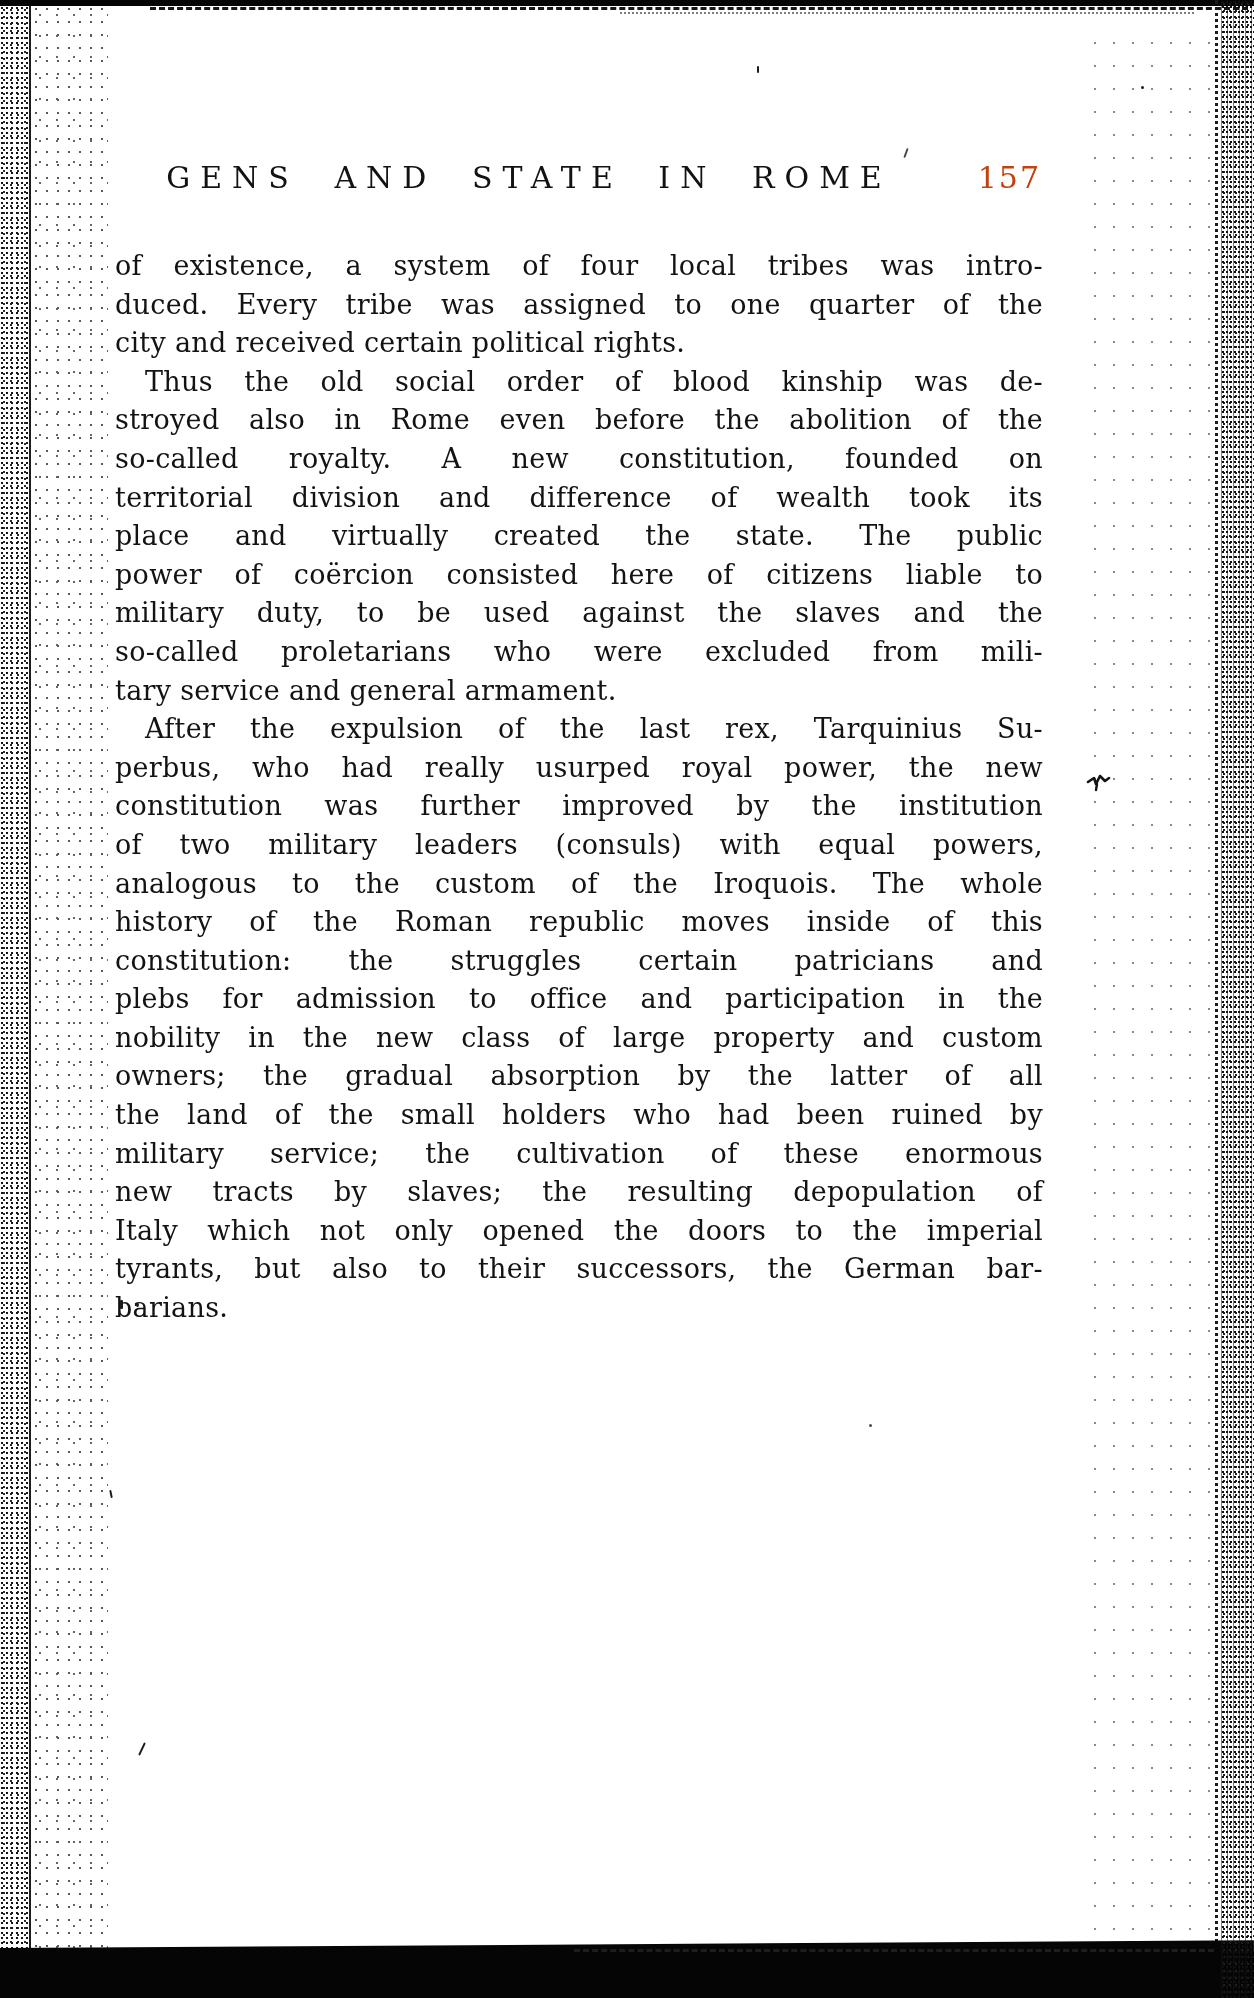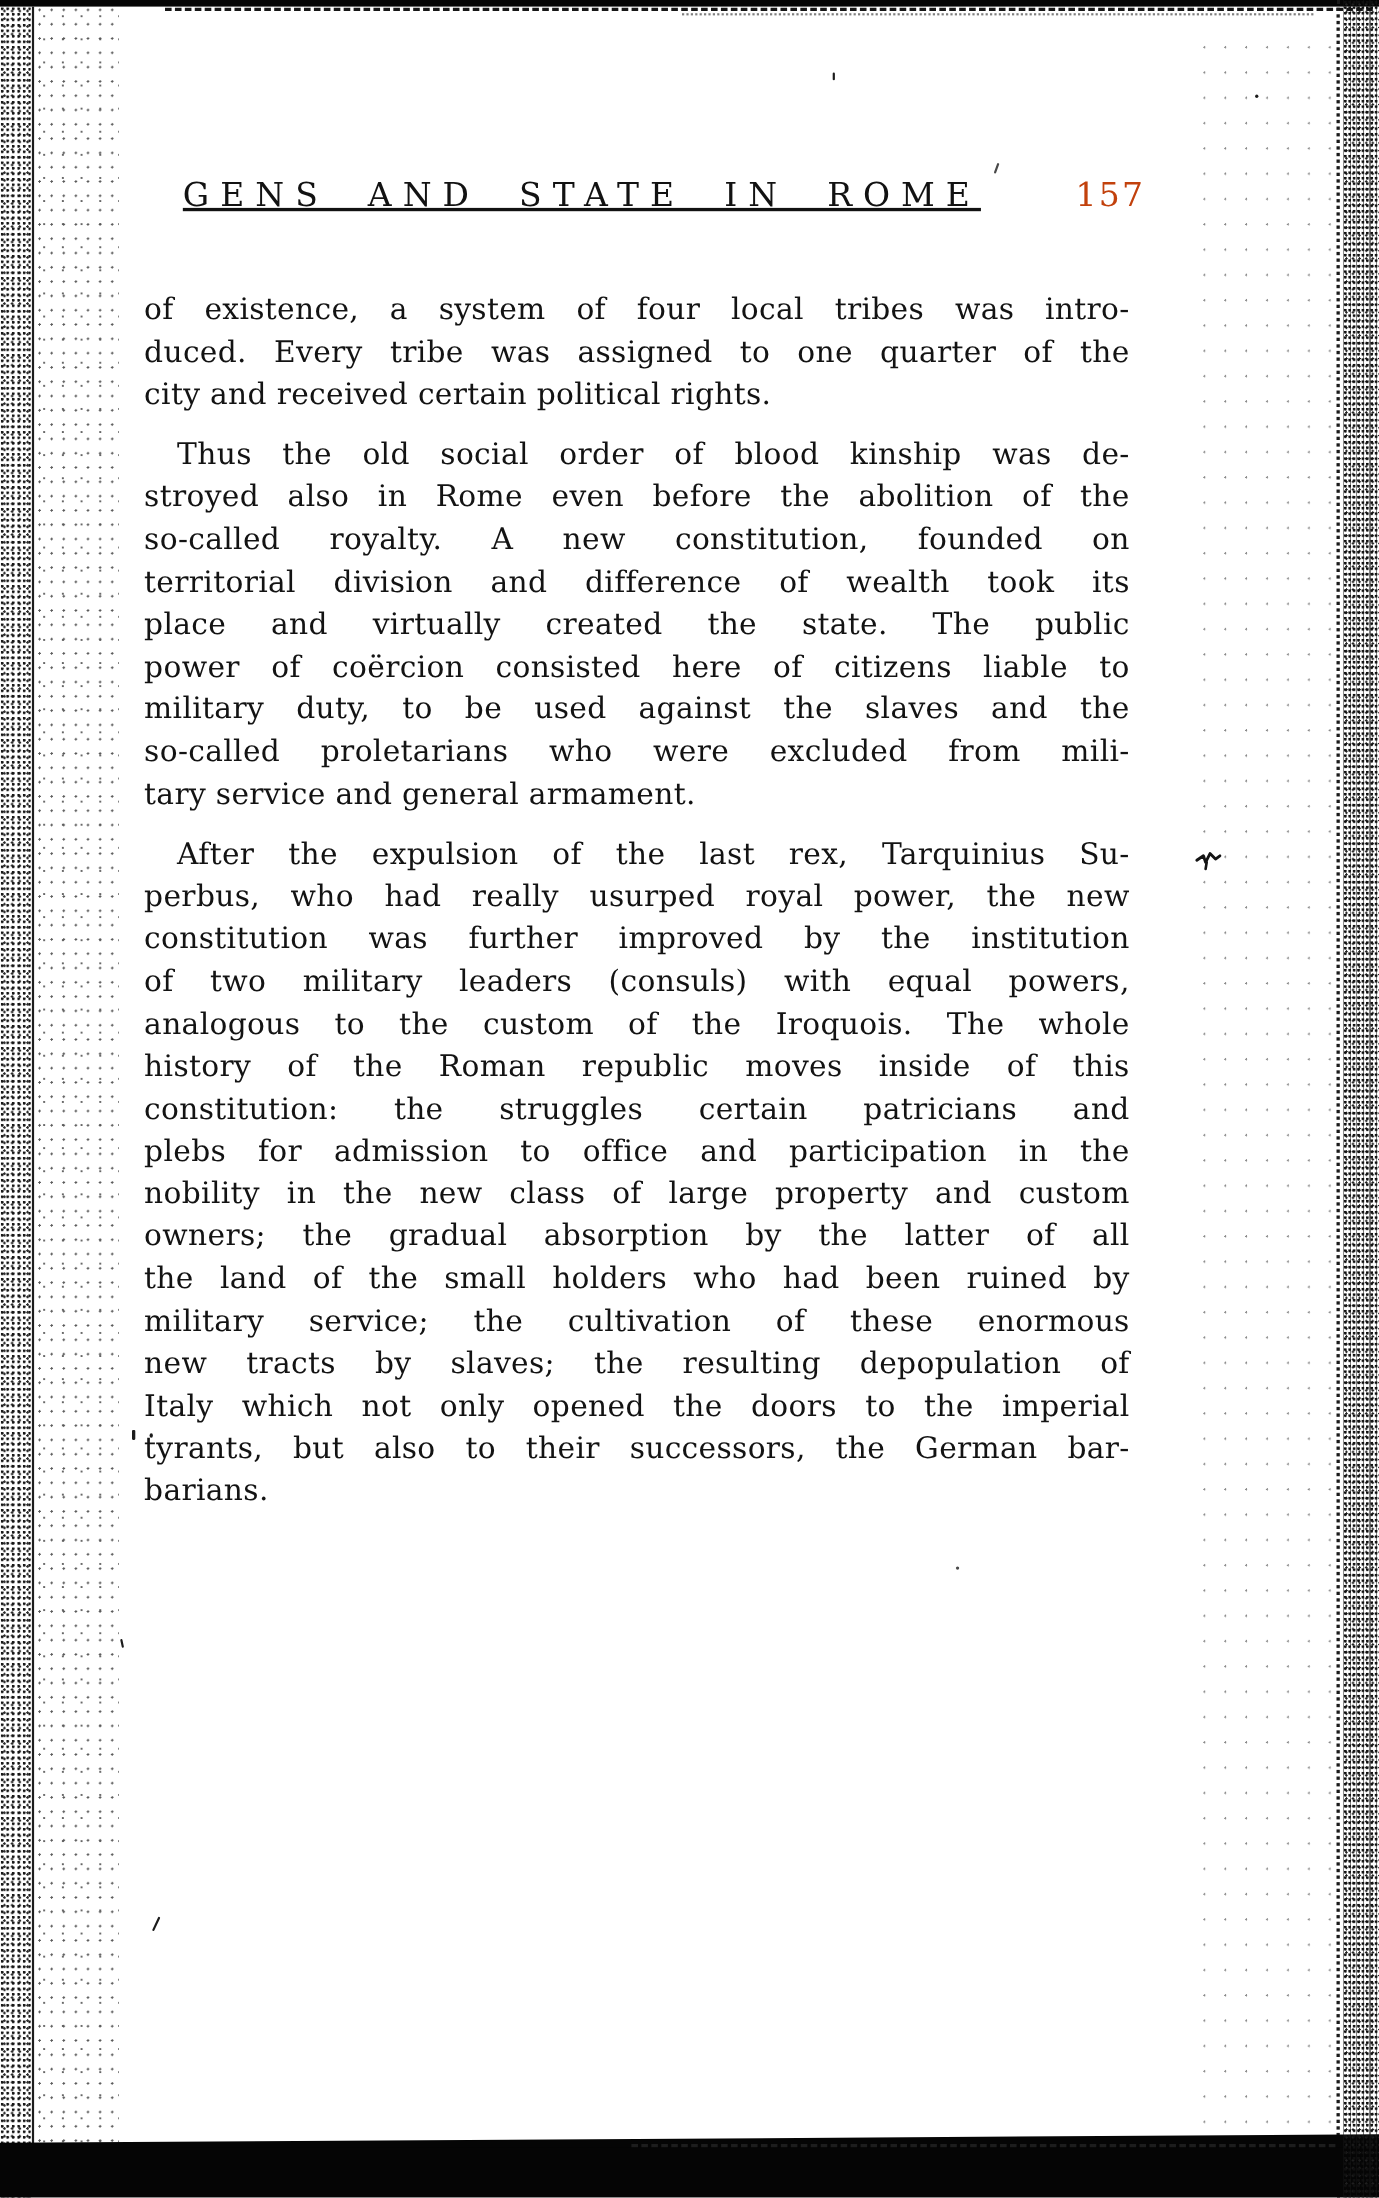--- a/index.html
+++ b/index.html
@@ -69,32 +69,31 @@
     border-top:3px dashed #232323; z-index:5; opacity:.8;
   }
   
   .running-head{
     position:absolute; top:160px; left:115px; width:928px; height:46px;
   }
   .head-title{
     position:absolute; left:0; right:100px; text-align:center;
     font-size:30px; letter-spacing:10px; word-spacing:16px; font-weight:normal;
     color:#121212;
-    text-decoration:underline;
   }
   .page-num{
     position:absolute; right:2px; top:0;
     font-size:30px; letter-spacing:2px; color:#c2410c;
   }
   
   .body-text{
     position:absolute; top:247px; left:115px; width:928px;
     font-size:27px; letter-spacing:.3px;
   }
-  .paragraph{margin:16px;}
+  .paragraph{margin:0;}
   .line{
     line-height:38.6px; height:38.6px; white-space:nowrap;
     text-align:justify; text-align-last:justify;
     color:#131313;
   }
   .line.last{text-align-last:left; white-space:normal;}
   .paragraph.indent .line.first{text-indent:30px;}
   
   .pencil-mark{position:absolute; left:1086px; top:774px; z-index:4;}
   .speck{position:absolute; background:#1c1c1c; border-radius:1px; z-index:3;}

